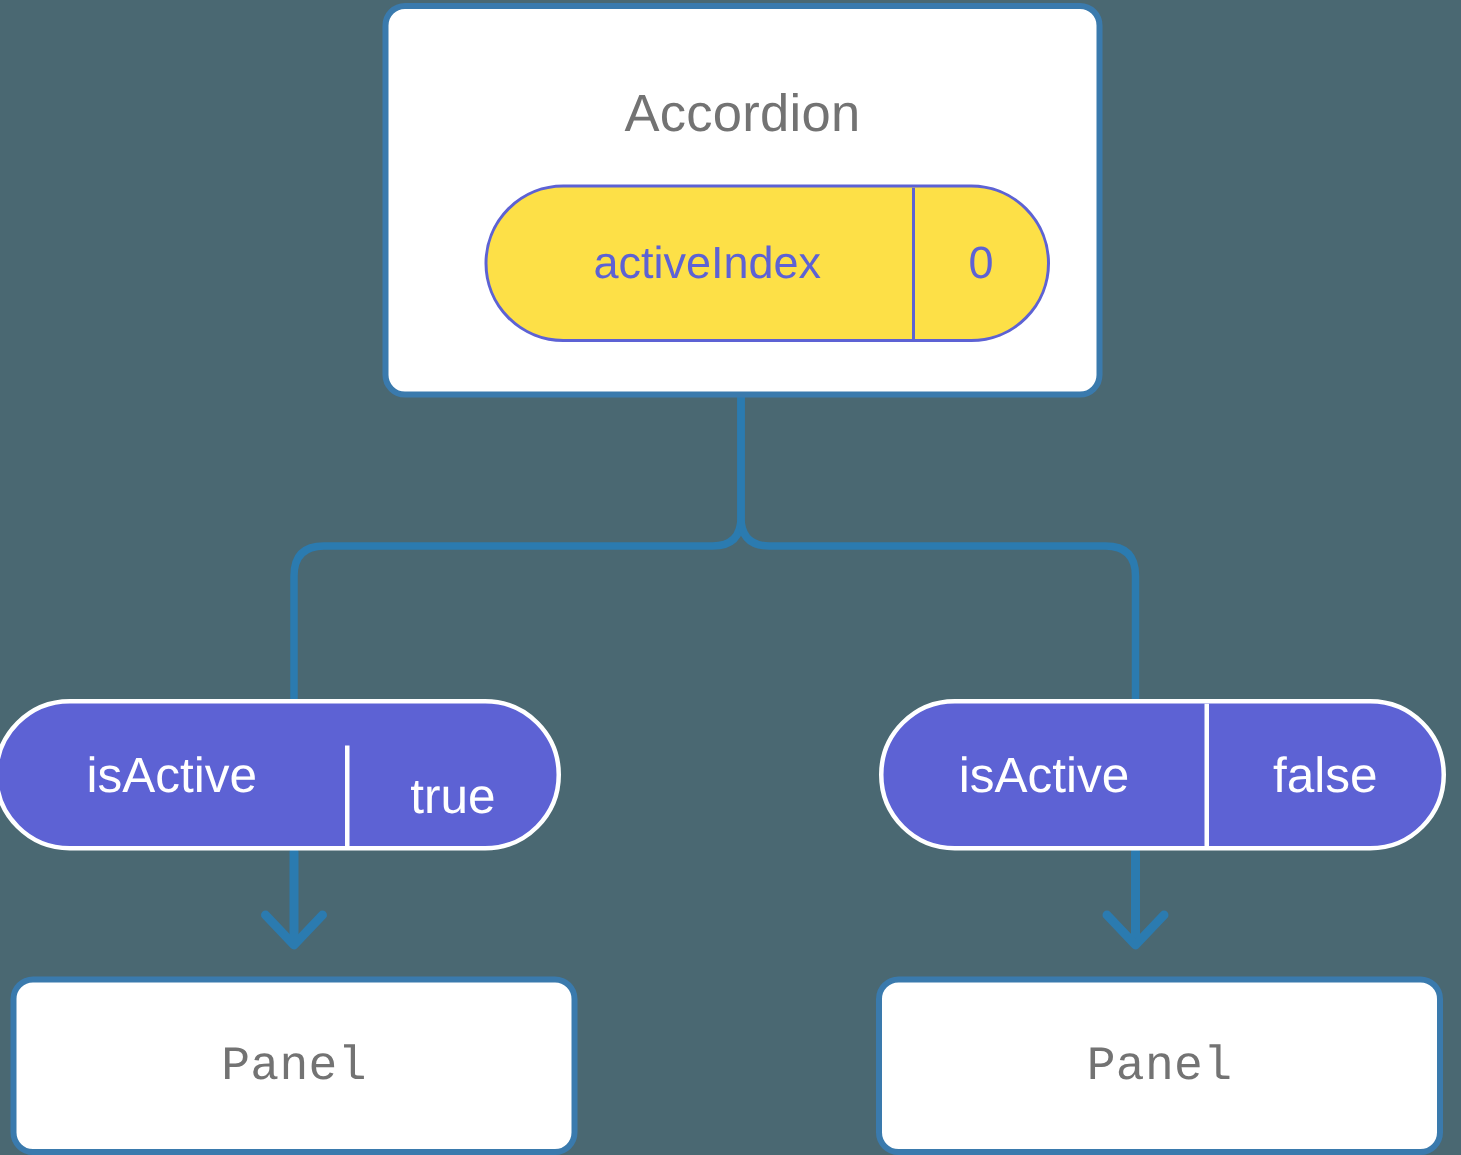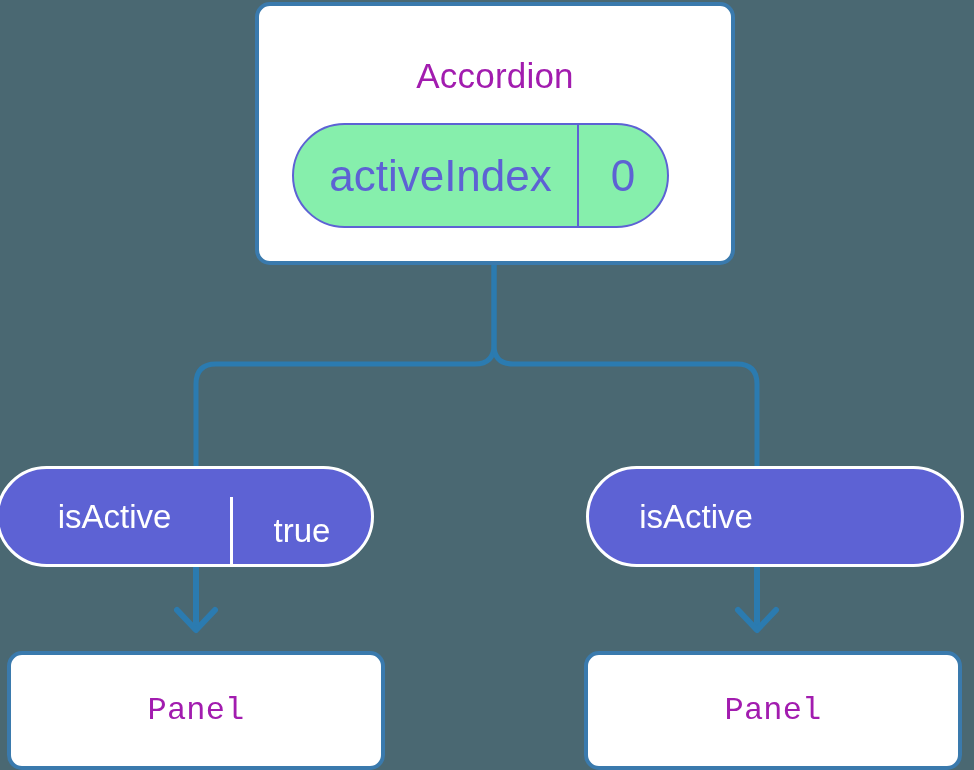--- a/index.html
+++ b/index.html
@@ -36,21 +36,21 @@
   .card {
     position: absolute;
     background: #ffffff;
     border: 4px solid #3a7aad;
     border-radius: 15px;
     box-sizing: border-box;
     z-index: 2;
   }
 
   .card-title {
-    color: #a21caf;
+    color: #737373;
     font-size: 35px;
     font-weight: 400;
     text-align: left;
     letter-spacing: 0.2px;
   }
 
   
   #node-accordion {
     left: 255px;
     top: 2px;
@@ -75,29 +75,29 @@
   .pill-key, .pill-val {
     display: flex;
     align-items: center;
     justify-content: center;
     box-sizing: border-box;
     white-space: nowrap;
   }
 
   .pill-outline {
     position: absolute;
-    left: 33px;
+    left: 64px;
     top: 117px;
     width: 377px;
     height: 105px;
     border: 2px solid #5d62d4;
     border-radius: 53px;
-    background: #86efac;
+    background: #fde047;
     color: #5d62d4;
-    font-size: 44px;
+    font-size: 30px;
   }
   .pill-outline .pill-key {
     width: 283px;
     padding-left: 10px;
   }
   .pill-outline .pill-val {
     flex: 1;
     border-left: 2px solid #5d62d4;
   }
 
@@ -180,20 +180,21 @@
     </div>
   </div>
 
   <div class="pill pill-filled" id="pill-isactive-true">
     <span class="pill-key">isActive</span>
     <span class="pill-val">true</span>
   </div>
 
   <div class="pill pill-filled" id="pill-isactive-false">
     <span class="pill-key">isActive</span>
+    <span class="pill-val">false</span>
   </div>
 
   <div class="card panel-card" id="node-panel-left">
     <div class="card-title">Panel</div>
   </div>
 
   <div class="card panel-card" id="node-panel-right">
     <div class="card-title">Panel</div>
   </div>
 

